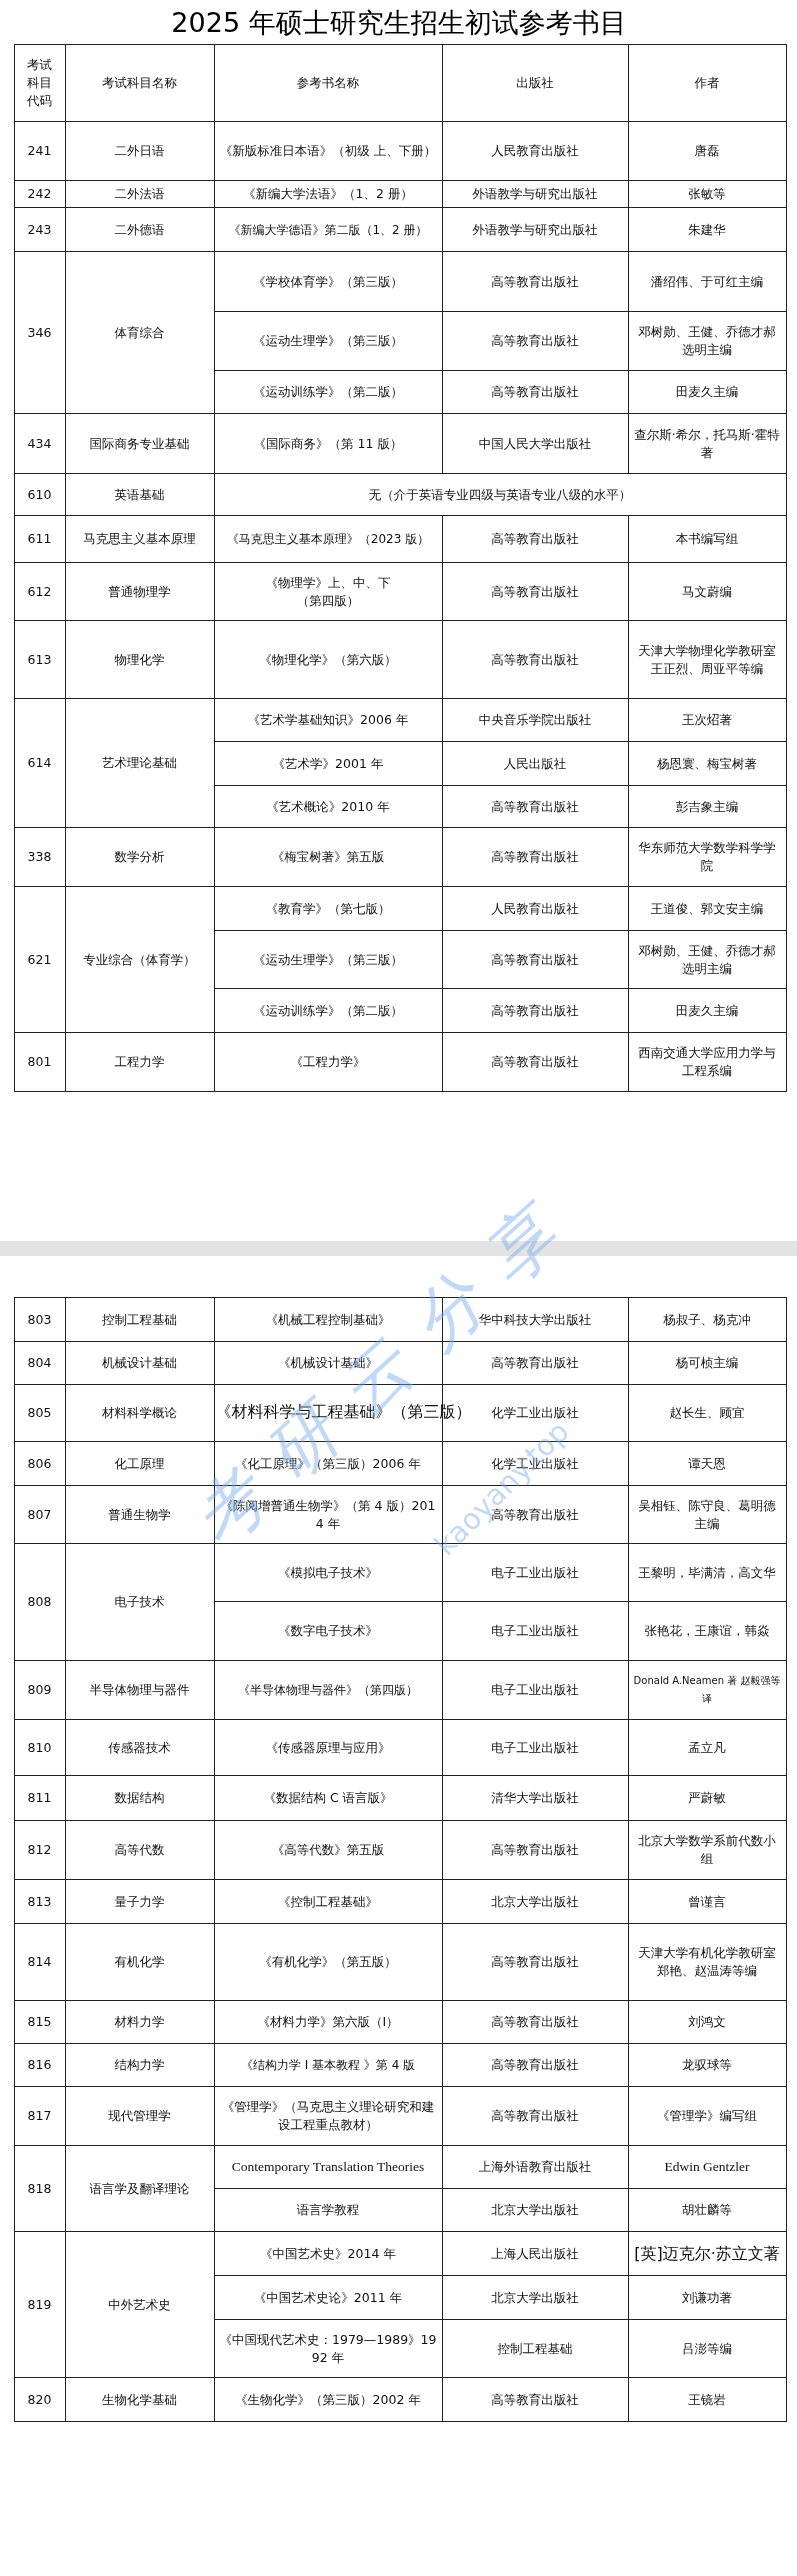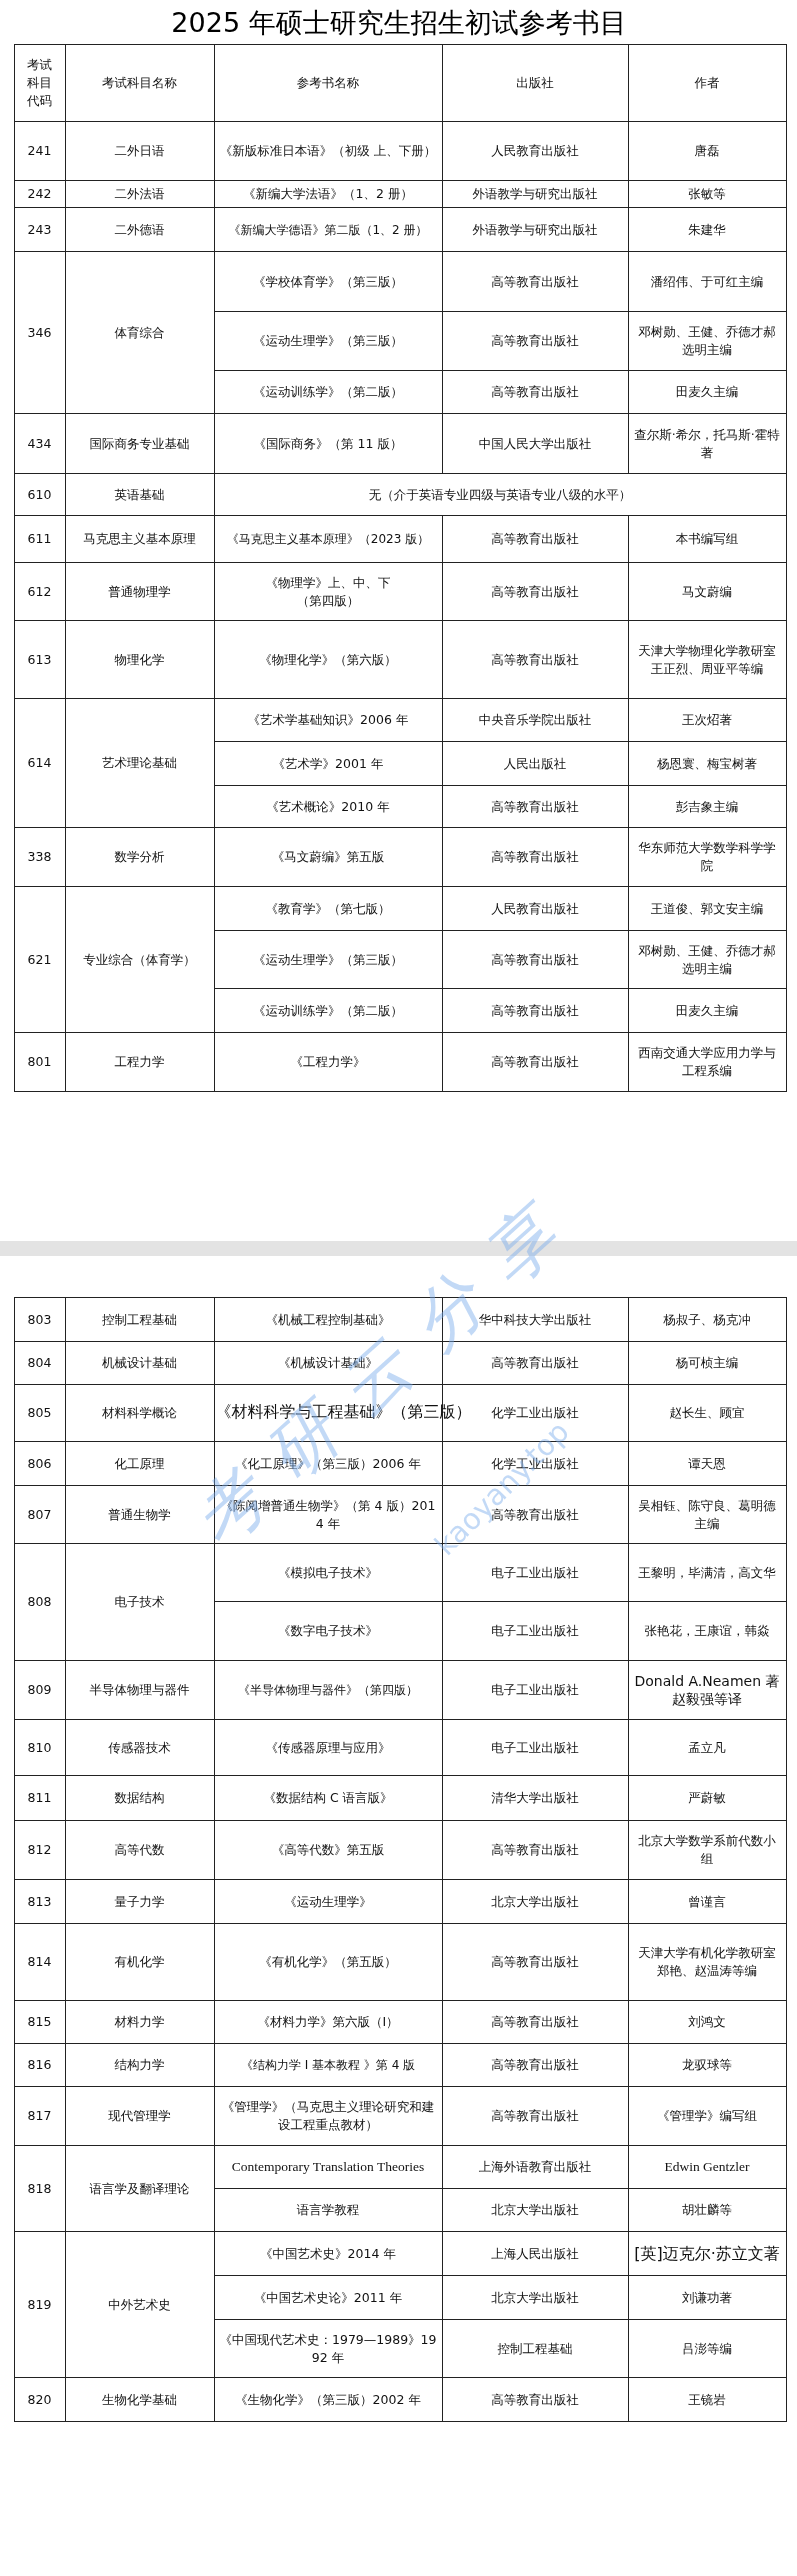--- a/index.html
+++ b/index.html
@@ -161,21 +161,21 @@
   </tr>
   <tr style="height:42px;">
     <td>《艺术概论》2010 年</td>
     <td>高等教育出版社</td>
     <td>彭吉象主编</td>
   </tr>
 
   <tr style="height:59px;">
     <td class="code">338</td>
     <td>数学分析</td>
-    <td>《马文蔚编》第五版</td>
+    <td>《梅宝树著》第五版</td>
     <td>高等教育出版社</td>
     <td>华东师范大学数学科学学院</td>
   </tr>
 
   <tr style="height:44px;">
     <td class="code" rowspan="3">621</td>
     <td rowspan="3">专业综合（体育学）</td>
     <td>《教育学》（第七版）</td>
     <td>人民教育出版社</td>
     <td>王道俊、郭文安主编</td>
@@ -264,21 +264,21 @@
     <td>《数字电子技术》</td>
     <td>电子工业出版社</td>
     <td>张艳花，王康谊，韩焱</td>
   </tr>
 
   <tr style="height:59px;">
     <td class="code">809</td>
     <td>半导体物理与器件</td>
     <td style="white-space:nowrap;font-size:12px;padding:1.9px 1px;">《半导体物理与器件》（第四版）</td>
     <td>电子工业出版社</td>
-    <td style="font-size:14px;">Donald A.Neamen 著 赵毅强等译</td>
+    <td style="font-size:10px;">Donald A.Neamen 著 赵毅强等译</td>
   </tr>
 
   <tr style="height:56px;">
     <td class="code">810</td>
     <td>传感器技术</td>
     <td>《传感器原理与应用》</td>
     <td>电子工业出版社</td>
     <td>孟立凡</td>
   </tr>
 
@@ -294,21 +294,21 @@
     <td class="code">812</td>
     <td>高等代数</td>
     <td>《高等代数》第五版</td>
     <td>高等教育出版社</td>
     <td>北京大学数学系前代数小组</td>
   </tr>
 
   <tr style="height:44px;">
     <td class="code">813</td>
     <td>量子力学</td>
-    <td>《运动生理学》</td>
+    <td>《控制工程基础》</td>
     <td>北京大学出版社</td>
     <td>曾谨言</td>
   </tr>
 
   <tr style="height:77px;">
     <td class="code">814</td>
     <td>有机化学</td>
     <td>《有机化学》（第五版）</td>
     <td>高等教育出版社</td>
     <td>天津大学有机化学教研室 郑艳、赵温涛等编</td>

